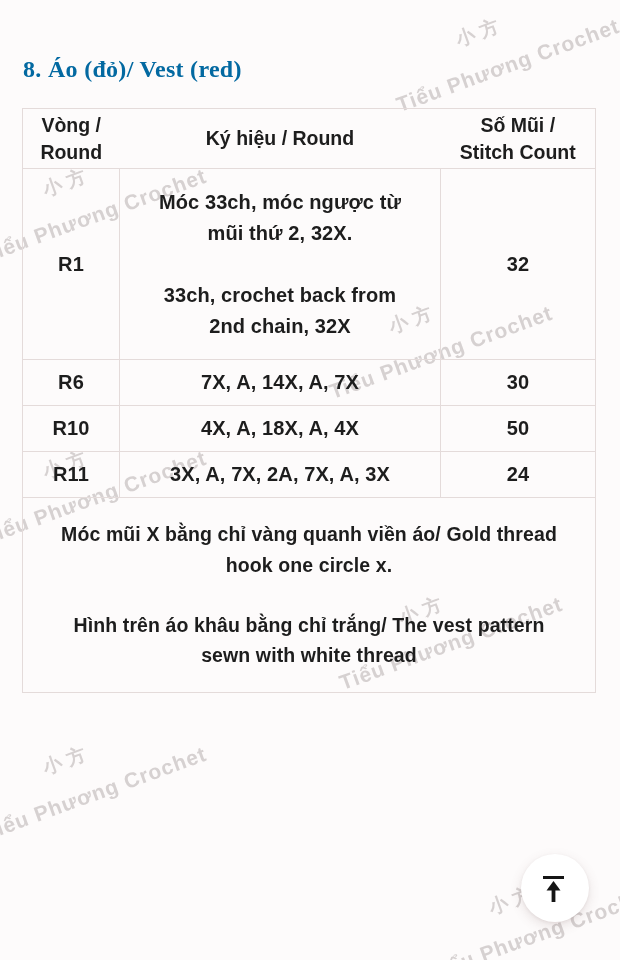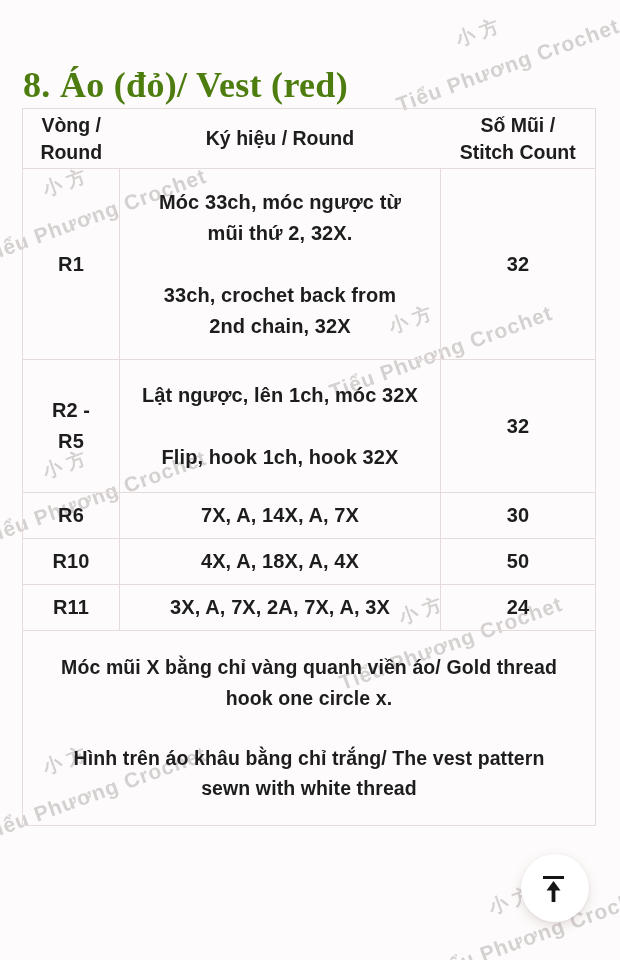--- a/index.html
+++ b/index.html
@@ -28,21 +28,21 @@
   .wm-c{left:312px;top:342px;}
   .wm-d{left:-34px;top:487px;}
   .wm-e{left:322px;top:633px;}
   .wm-f{left:-34px;top:783px;}
   .wm-g{left:412px;top:923px;}
 
   
   .title{
     position:absolute;left:23px;top:40px;z-index:1;
     font-family:"Liberation Serif",serif;
-    font-size:36px;font-weight:700;color:#4d7c0f;letter-spacing:.3px;
+    font-size:24px;font-weight:700;color:#0369a1;letter-spacing:.3px;
   }
 
   
   table.pattern{
     position:absolute;left:22px;top:108px;z-index:1;
     width:573px;border-collapse:collapse;table-layout:fixed;
     background:transparent;
   }
   table.pattern th{
     height:57px;vertical-align:middle;text-align:center;
@@ -129,28 +129,20 @@
     <tbody>
       <tr class="row-tall">
         <td>R1</td>
         <td>Móc 33ch, móc ngược từ
 mũi thứ 2, 32X.
 
 33ch, crochet back from
 2nd chain, 32X</td>
         <td>32</td>
       </tr>
-      <tr class="row-mid">
-        <td>R2 -
-R5</td>
-        <td>Lật ngược, lên 1ch, móc 32X
-
-Flip, hook 1ch, hook 32X</td>
-        <td>32</td>
-      </tr>
       <tr class="row-sm">
         <td>R6</td>
         <td>7X, A, 14X, A, 7X</td>
         <td>30</td>
       </tr>
       <tr class="row-sm">
         <td>R10</td>
         <td>4X, A, 18X, A, 4X</td>
         <td>50</td>
       </tr>

